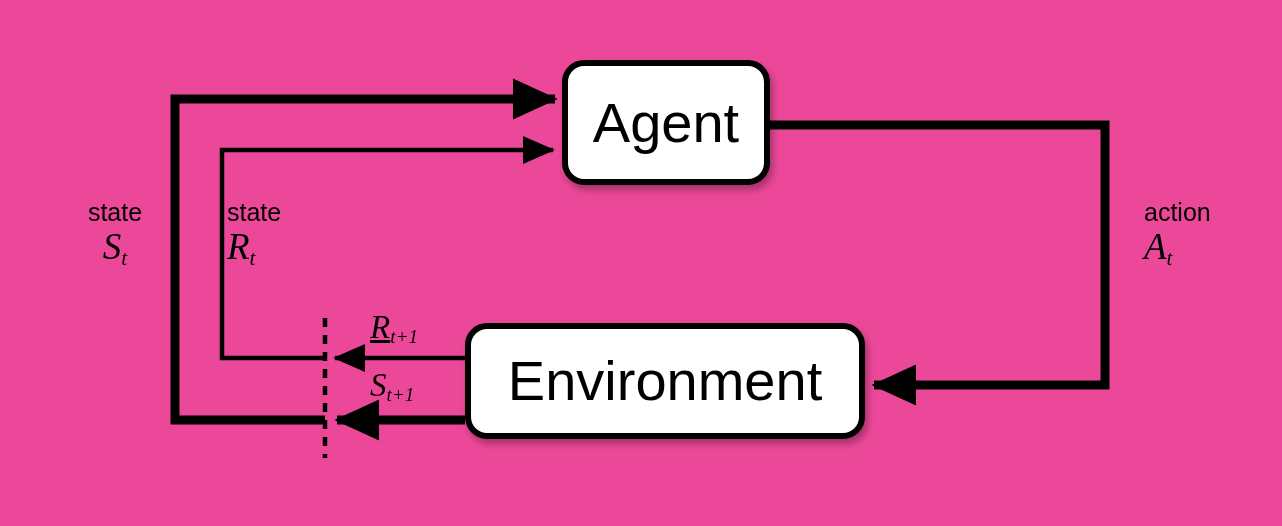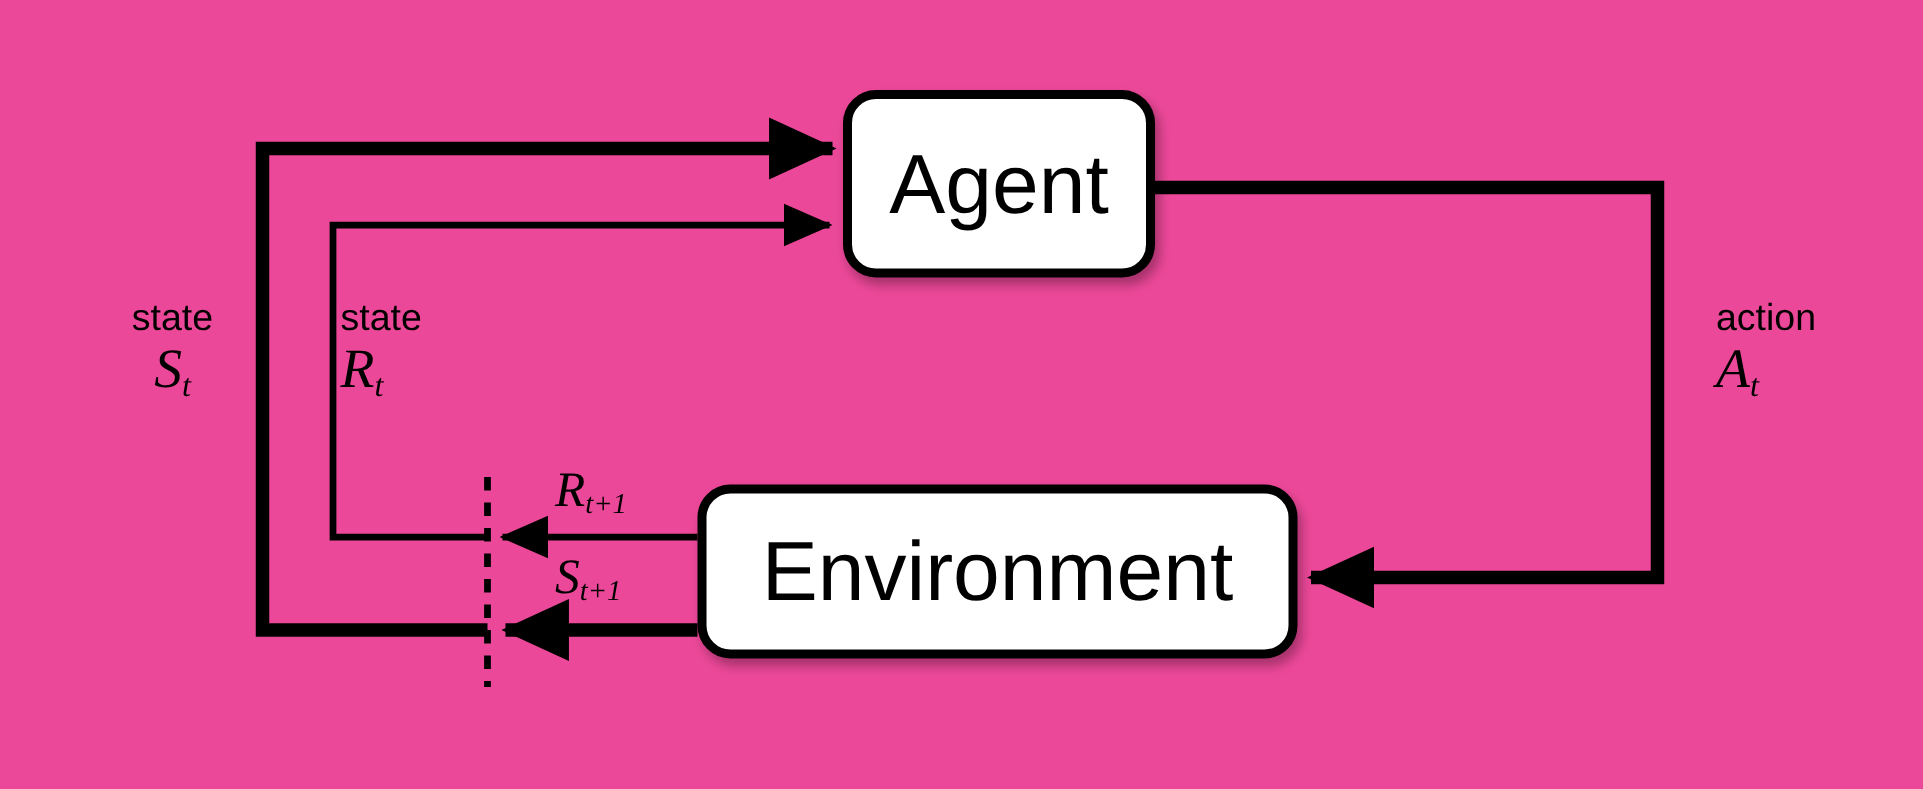--- a/index.html
+++ b/index.html
@@ -103,21 +103,21 @@
     font-style: italic;
     vertical-align: baseline;
     position: relative;
     bottom: -0.28em;
   }
 
   #label-state  { left: 62px;  top: 198px; width: 106px; }
   #label-reward { left: 227px; top: 198px; width: 140px; text-align: left; }
   #label-action { left: 1128px; top: 198px; width: 140px; text-align: left; margin-left: 16px; }
 
-  #label-r-next { left: 370px; top: 311px; }
+  #label-r-next { left: 370px; top: 311px; text-decoration: underline; }
   #label-s-next { left: 370px; top: 369px; text-align: right; }
 </style>
 </head>
 <body>
 
 <div id="stage">
 
   <svg id="svg-layer" viewBox="0 0 1282 526">
     <defs>
       <marker id="arrow-thick" viewBox="0 0 10 10" refX="9.4" refY="5" markerWidth="5.0" markerHeight="5.0" orient="auto-start-reverse" markerUnits="strokeWidth">

